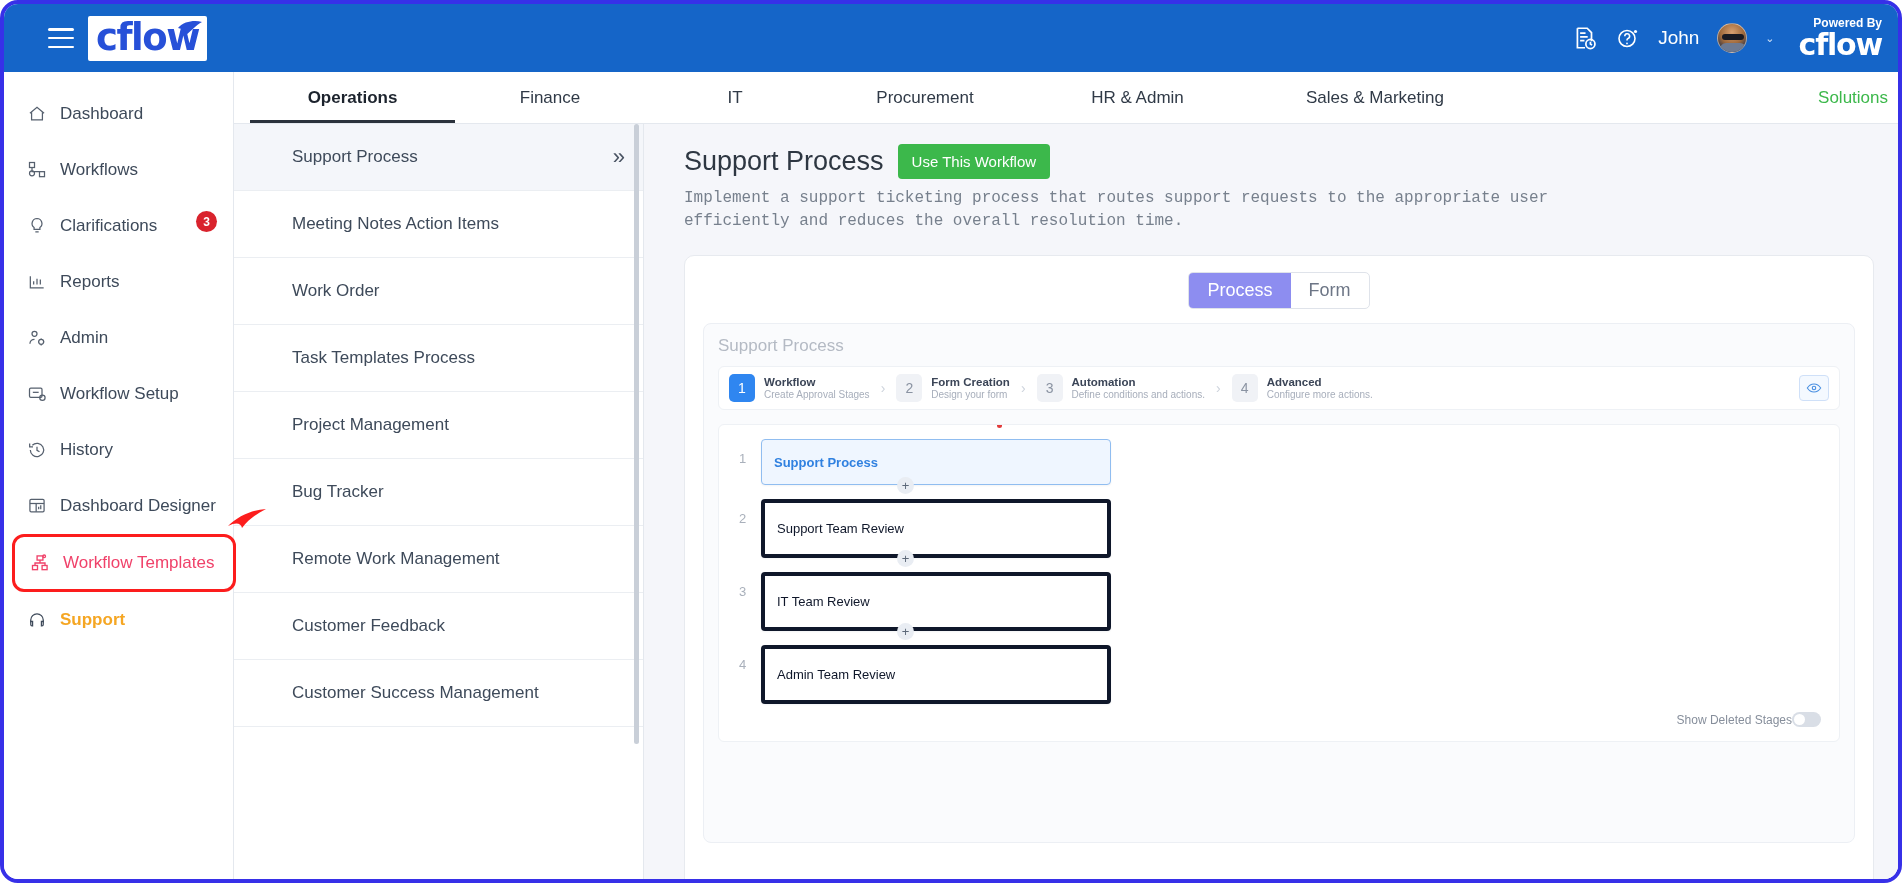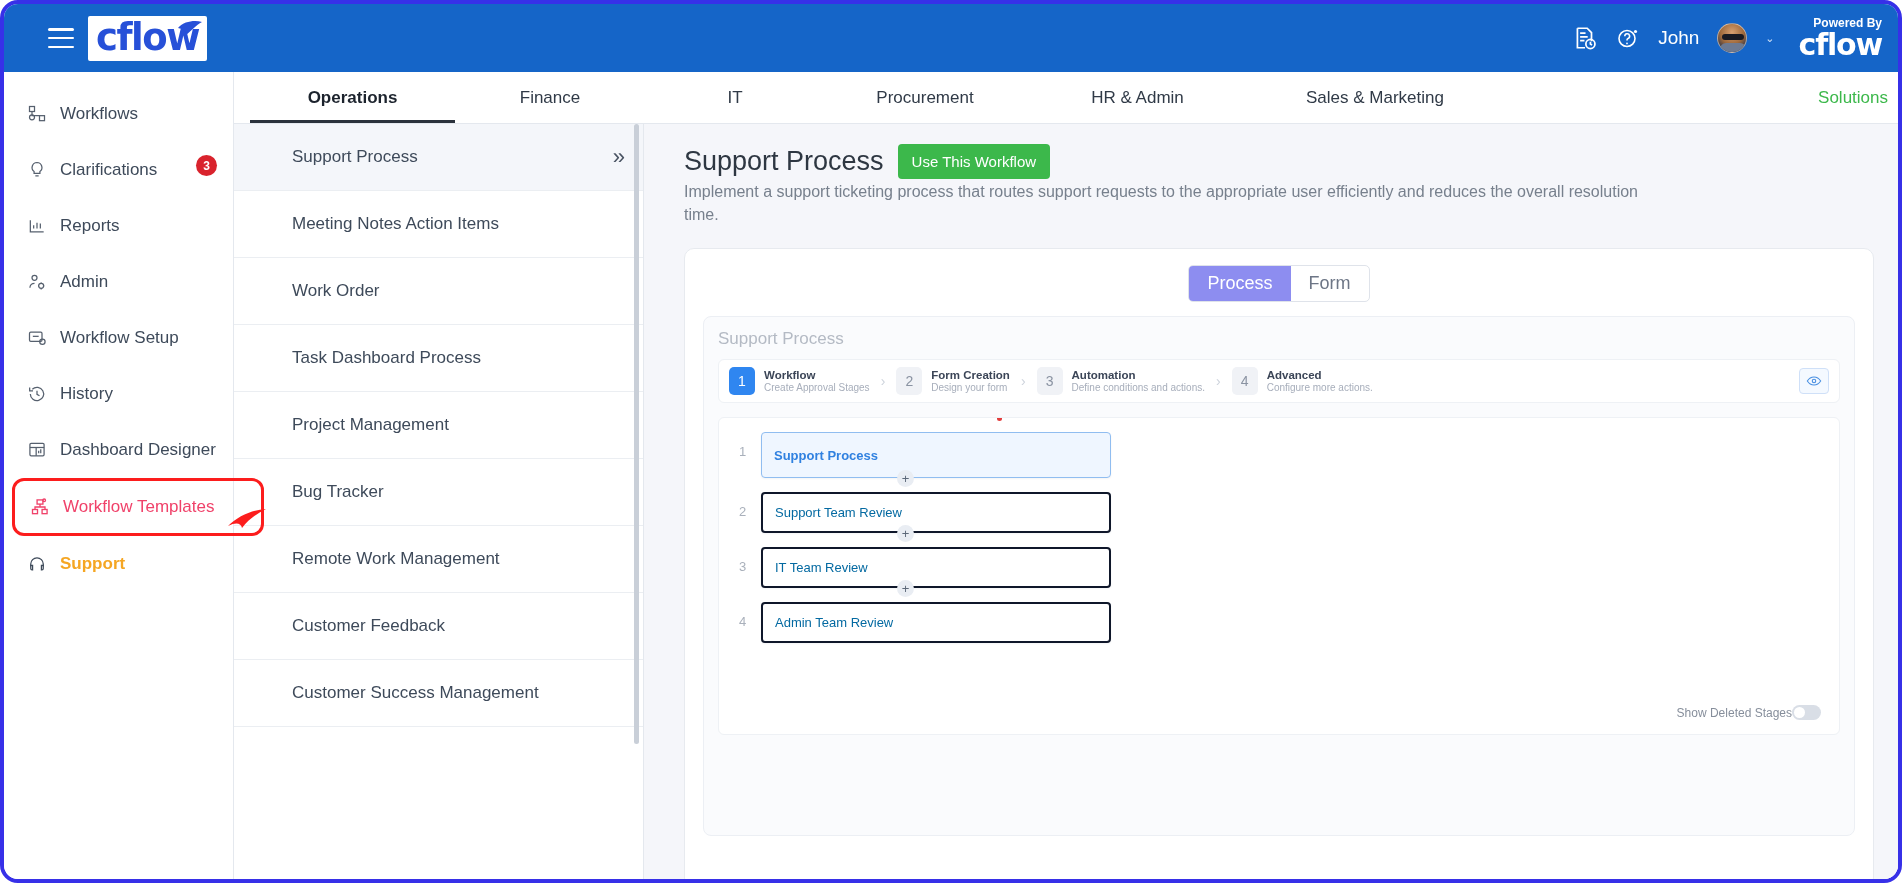--- a/index.html
+++ b/index.html
@@ -97,21 +97,21 @@
     display: flex; align-items: center; justify-content: center;
     color: #56606e; flex: 0 0 22px;
   }
   .nav-item.highlight {
     color: #f0426a;
     border: 3px solid #fc1d1d;
     border-radius: 12px;
     margin: 0 14px 0 8px;
     padding-left: 14px;
     height: 58px;
-    width: 252px;
+    width: 224px;
   }
   .nav-item.highlight .nav-icon { color: #f0426a; }
   .nav-item.support { color: #f5a623; font-weight: 700; }
   .nav-item.support .nav-icon { color: #3e4a5a; }
   .badge {
     position: absolute; left: 192px; top: 13px;
     min-width: 21px; height: 21px; border-radius: 50%;
     background: #d9232d; color: #fff;
     font-size: 12px; font-weight: 700;
     display: flex; align-items: center; justify-content: center;
@@ -183,22 +183,22 @@
     overflow: hidden; min-width: 0;
   }
   .detail-head { display: flex; align-items: center; gap: 14px; }
   .detail-title { font-size: 27px; color: #2e3742; font-weight: 400; }
   .use-btn {
     background: #3cb84b; color: #fff;
     font-size: 15px; padding: 9px 14px; border: none;
     border-radius: 4px; cursor: pointer;
   }
   .detail-desc {
-    margin-top: 1px; font-size: 16px; color: #77808d;
-    line-height: 1.45; max-width: 960px;
+    margin-top: 8px; font-size: 16px; color: #77808d;
+    line-height: 1.45; max-width: 960px; font-family: Liberation Mono, monospace;
   }
 
   .canvas-card {
     margin-top: 22px;
     background: #fff;
     border: 1px solid #e7eaef;
     border-radius: 10px;
     height: 640px;
     padding: 16px 18px;
     position: relative;
@@ -251,24 +251,24 @@
 
   .stages {
     margin-top: 14px;
     background: #fff; border: 1px solid #eef1f5; border-radius: 6px;
     height: 318px; padding: 14px 20px 0 20px; position: relative;
     overflow: hidden;
   }
   .stage-row { display: flex; align-items: flex-start; margin-bottom: 14px; position: relative; }
   .stage-idx { width: 22px; font-size: 13px; color: #a9b0bb; padding-top: 12px; }
   .stage-box {
-    flex: 1; max-width: 350px; height: 41px;
-    border: 2px solid #0f172a; border-radius: 4px;
+    flex: 1; max-width: 350px; height: 59px;
+    border: 4px solid #0f172a; border-radius: 4px;
     background: #fff; display: flex; align-items: center;
-    padding: 0 12px; font-size: 13px; color: #0369a1;
+    padding: 0 12px; font-size: 13px; color: #0f172a;
     box-shadow: 0 1px 2px rgba(20,30,60,.05);
   }
   .stage-row.first .stage-box {
     background: #eff6ff; border: 1px solid #90bdf0; color: #3081e0;
     font-weight: 600; height: 46px;
   }
   .plus-node {
     position: absolute; left: 158px; bottom: -9px;
     width: 17px; height: 17px; border-radius: 50%;
     background: #e9edf3; color: #5b6playing; display: flex;
@@ -335,20 +335,29 @@
       <div class="caret-down">⌄</div>
       <div class="powered">
         <span class="pb">Powered By</span>
         <span class="pc">cflow</span>
       </div>
     </div>
   </div>
 
   <div class="sidebar">
 
+    <div class="nav-item">
+      <span class="nav-icon">
+        <svg width="20" height="20" viewBox="0 0 24 24" fill="none" stroke="currentColor" stroke-width="1.5">
+            <path d="M3.5 11 12 4l8.5 7"></path>
+            <path d="M5.5 10v9h13v-9"></path>
+          </svg>
+      </span>
+      <span>Dashboard</span>
+    </div>
 
     <div class="nav-item">
       <span class="nav-icon">
         <svg width="20" height="20" viewBox="0 0 24 24" fill="none" stroke="currentColor" stroke-width="1.5">
             <rect x="3" y="3" width="6" height="6"></rect>
             <rect x="15" y="14" width="6" height="6"></rect>
             <path d="M6 9v5h9"></path>
             <circle cx="6" cy="16" r="3"></circle>
           </svg>
       </span>
@@ -470,21 +479,21 @@
           <span>Support Process</span>
           <span class="chev">»</span>
         </div>
         <div class="list-row">
           <span>Meeting Notes Action Items</span>
         </div>
         <div class="list-row">
           <span>Work Order</span>
         </div>
         <div class="list-row">
-          <span>Task Dashboard Process</span>
+          <span>Task Templates Process</span>
         </div>
         <div class="list-row">
           <span>Project Management</span>
         </div>
         <div class="list-row">
           <span>Bug Tracker</span>
         </div>
         <div class="list-row">
           <span>Remote Work Management</span>
         </div>

